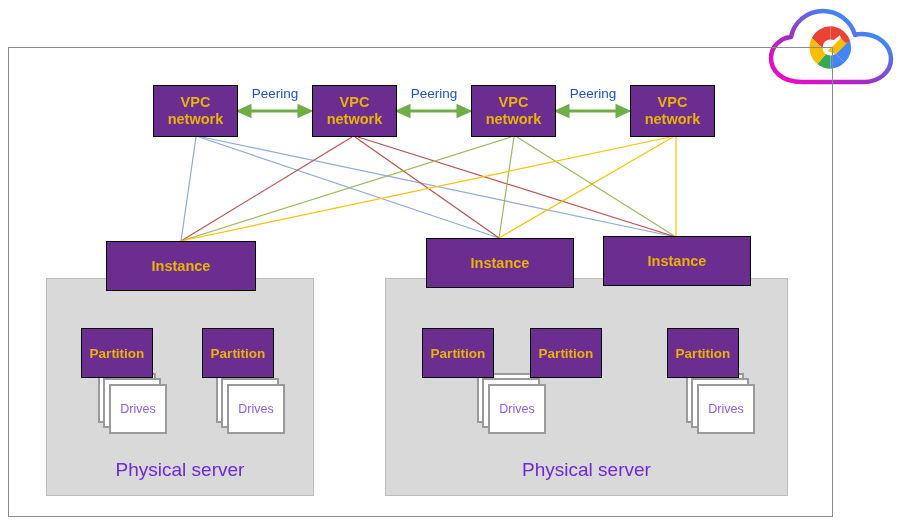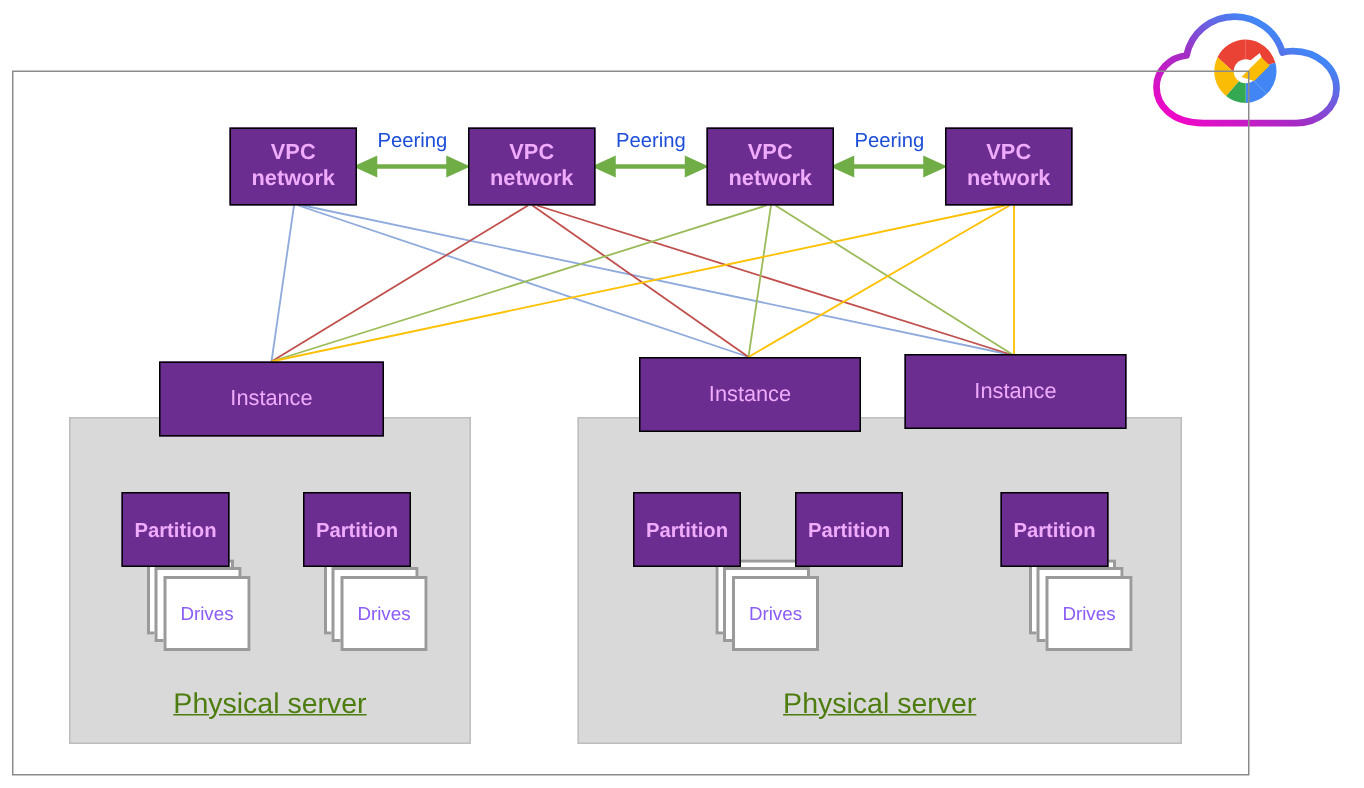--- a/index.html
+++ b/index.html
@@ -10,30 +10,30 @@
   
   .frame{position:absolute;left:8px;top:47px;width:825px;height:470px;
          border:1px solid #8b8b8b;background:transparent;box-sizing:border-box;}
 
   
   .edges{position:absolute;left:0;top:0;width:909px;height:525px;pointer-events:none;}
 
   
   .node{position:absolute;box-sizing:border-box;display:flex;
         align-items:center;justify-content:center;text-align:center;}
-  .purple{background:#6B2D90;border:1.5px solid #000;color:#f0abfc;font-weight:bold;}
+  .purple{background:#6B2D90;border:1.5px solid #000;color:#eab308;font-weight:bold;}
   .vpc{width:85px;height:52px;font-size:14.5px;line-height:17px;}
-  .instance{height:50px;font-size:14.5px;font-weight:normal;}
+  .instance{height:50px;font-size:14.5px;font-weight:bold;}
   .partition{width:72px;height:50px;font-size:13.5px;}
 
   
   .server{position:absolute;background:#D9D9D9;border:1px solid #bdbdbd;
           box-sizing:border-box;}
   .server-label{position:absolute;bottom:14px;left:0;right:0;text-align:center;
-                font-size:19px;color:#4d7c0f;text-decoration:underline;}
+                font-size:19px;color:#6d28d9;}
 
   
   .drives{position:absolute;width:64px;height:56px;}
   .drives .card{position:absolute;background:#fff;border:2px solid #9a9a9a;
                 box-sizing:border-box;width:58px;height:50px;}
   .drives .c3{left:0;top:0;}
   .drives .c2{left:5px;top:5px;}
   .drives .c1{left:11px;top:11px;display:flex;align-items:center;
               justify-content:center;font-size:12.5px;color:#8b5cf6;}
 

